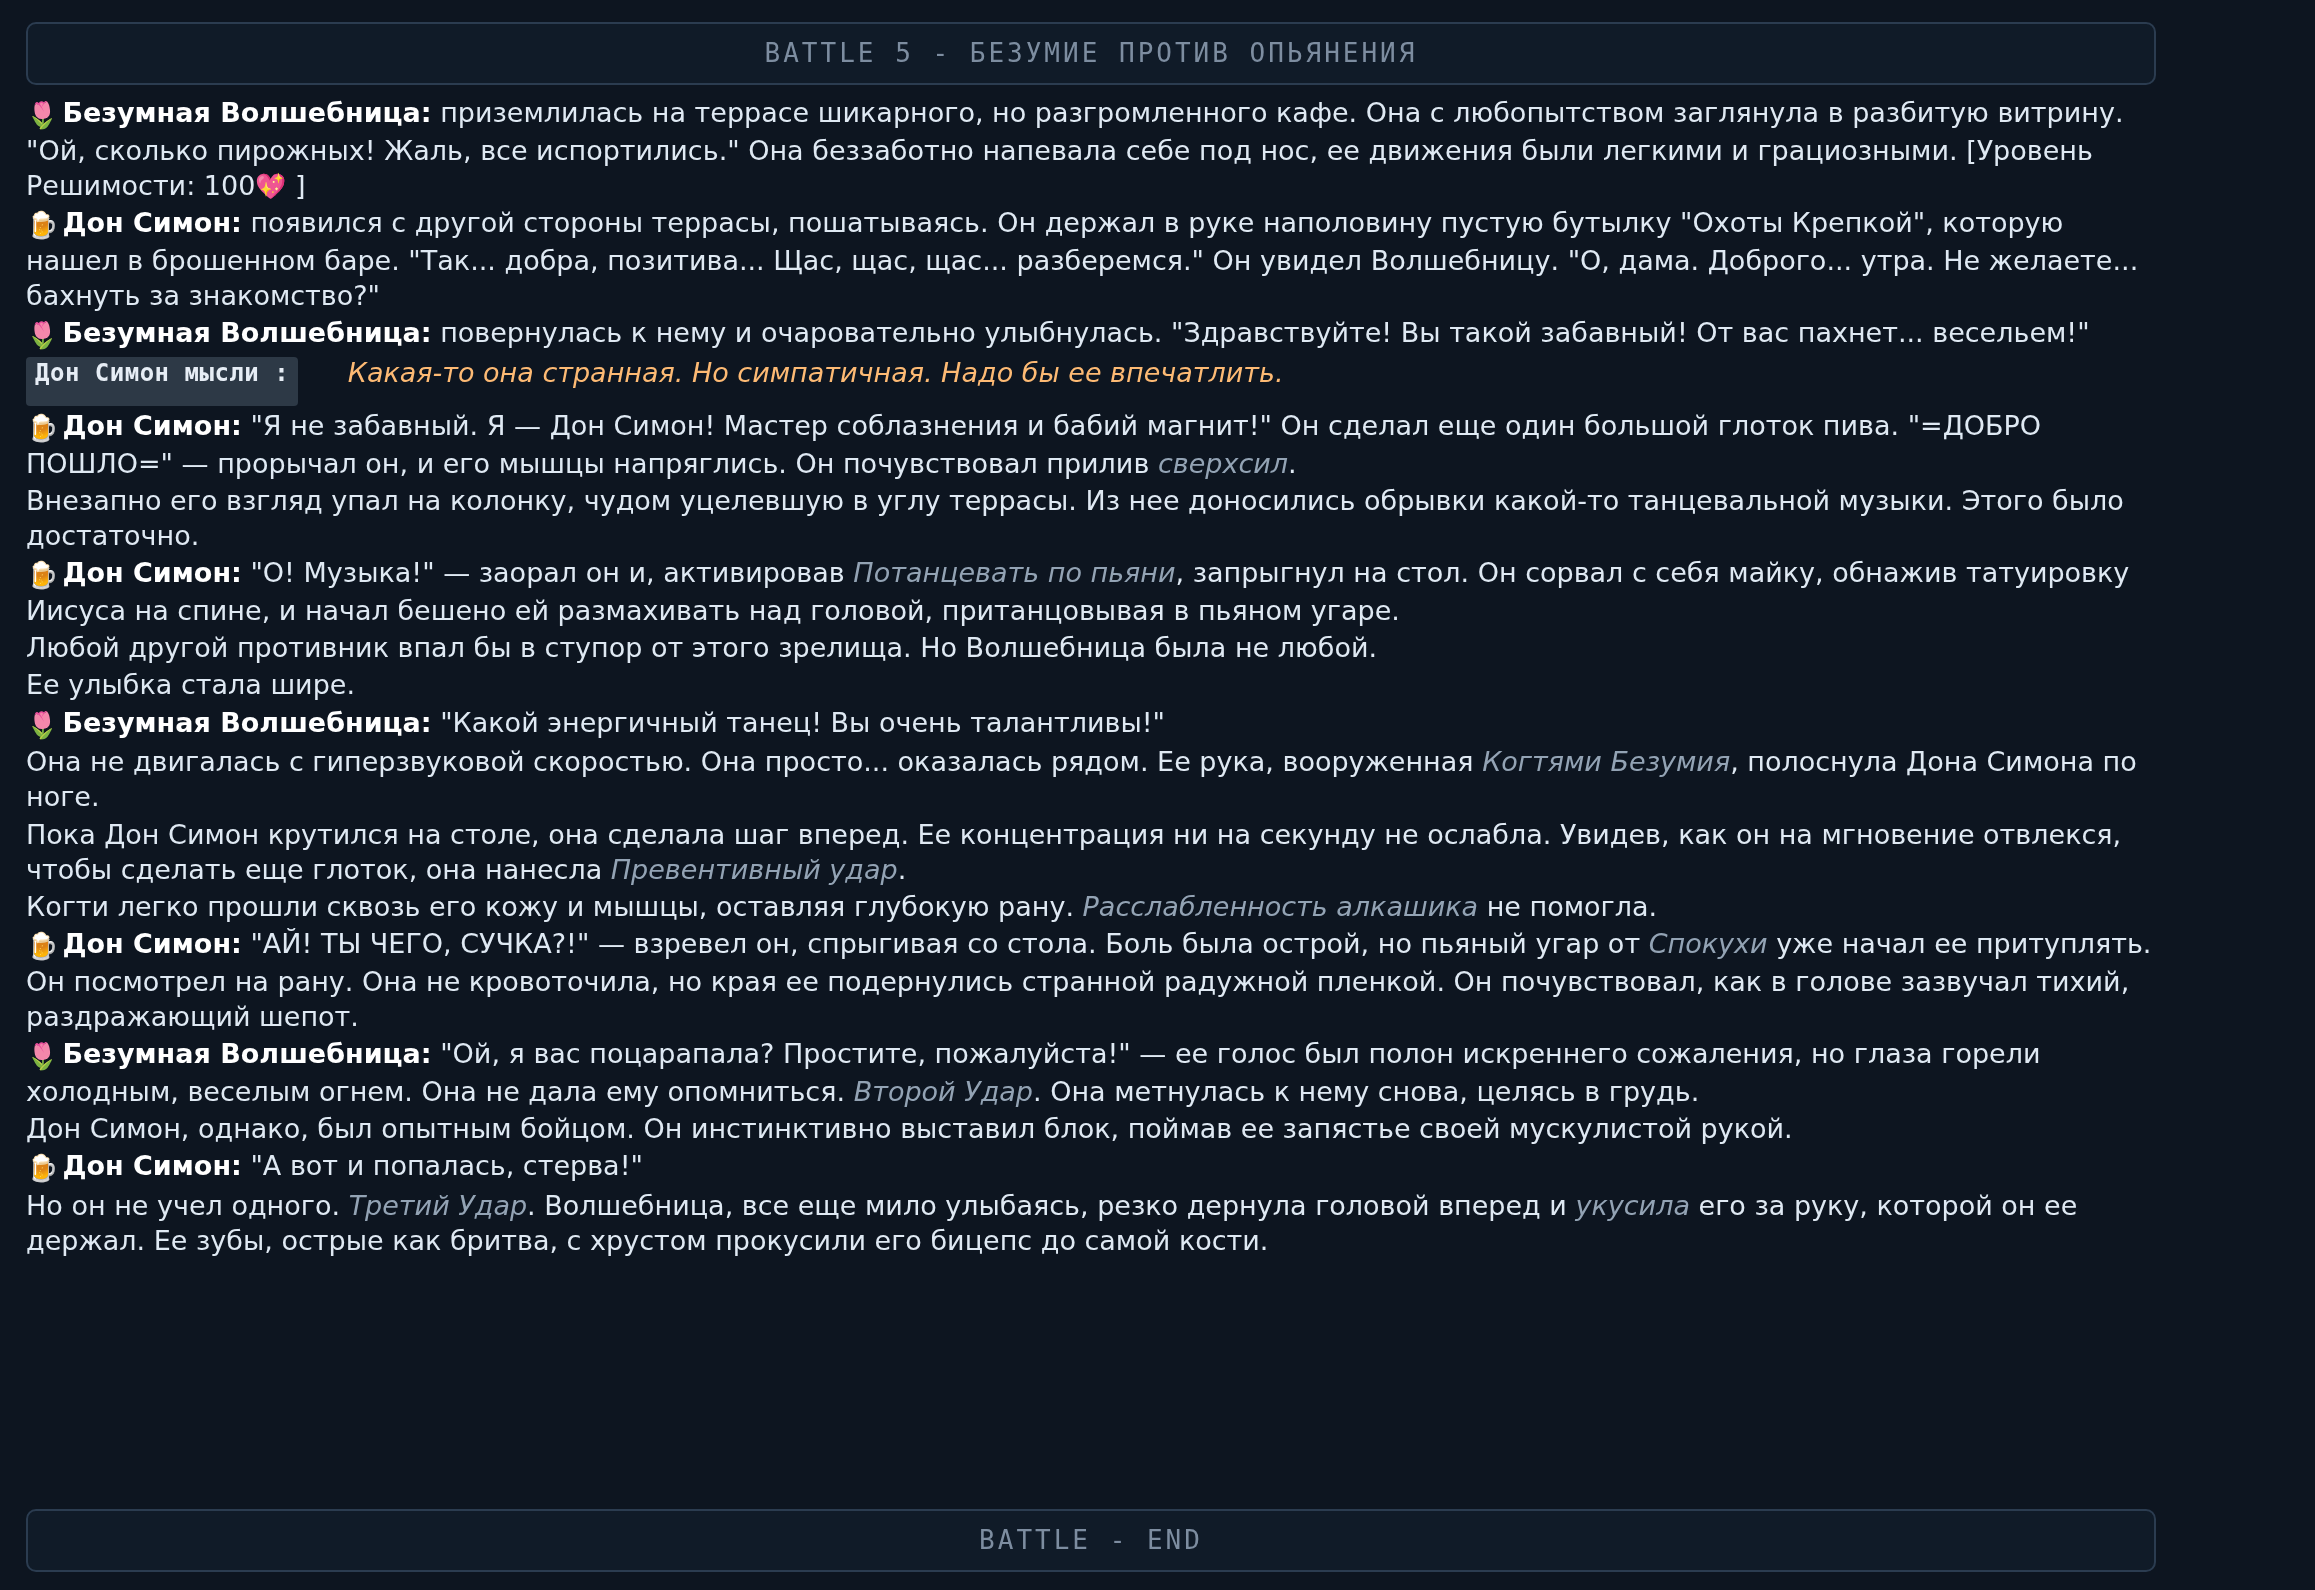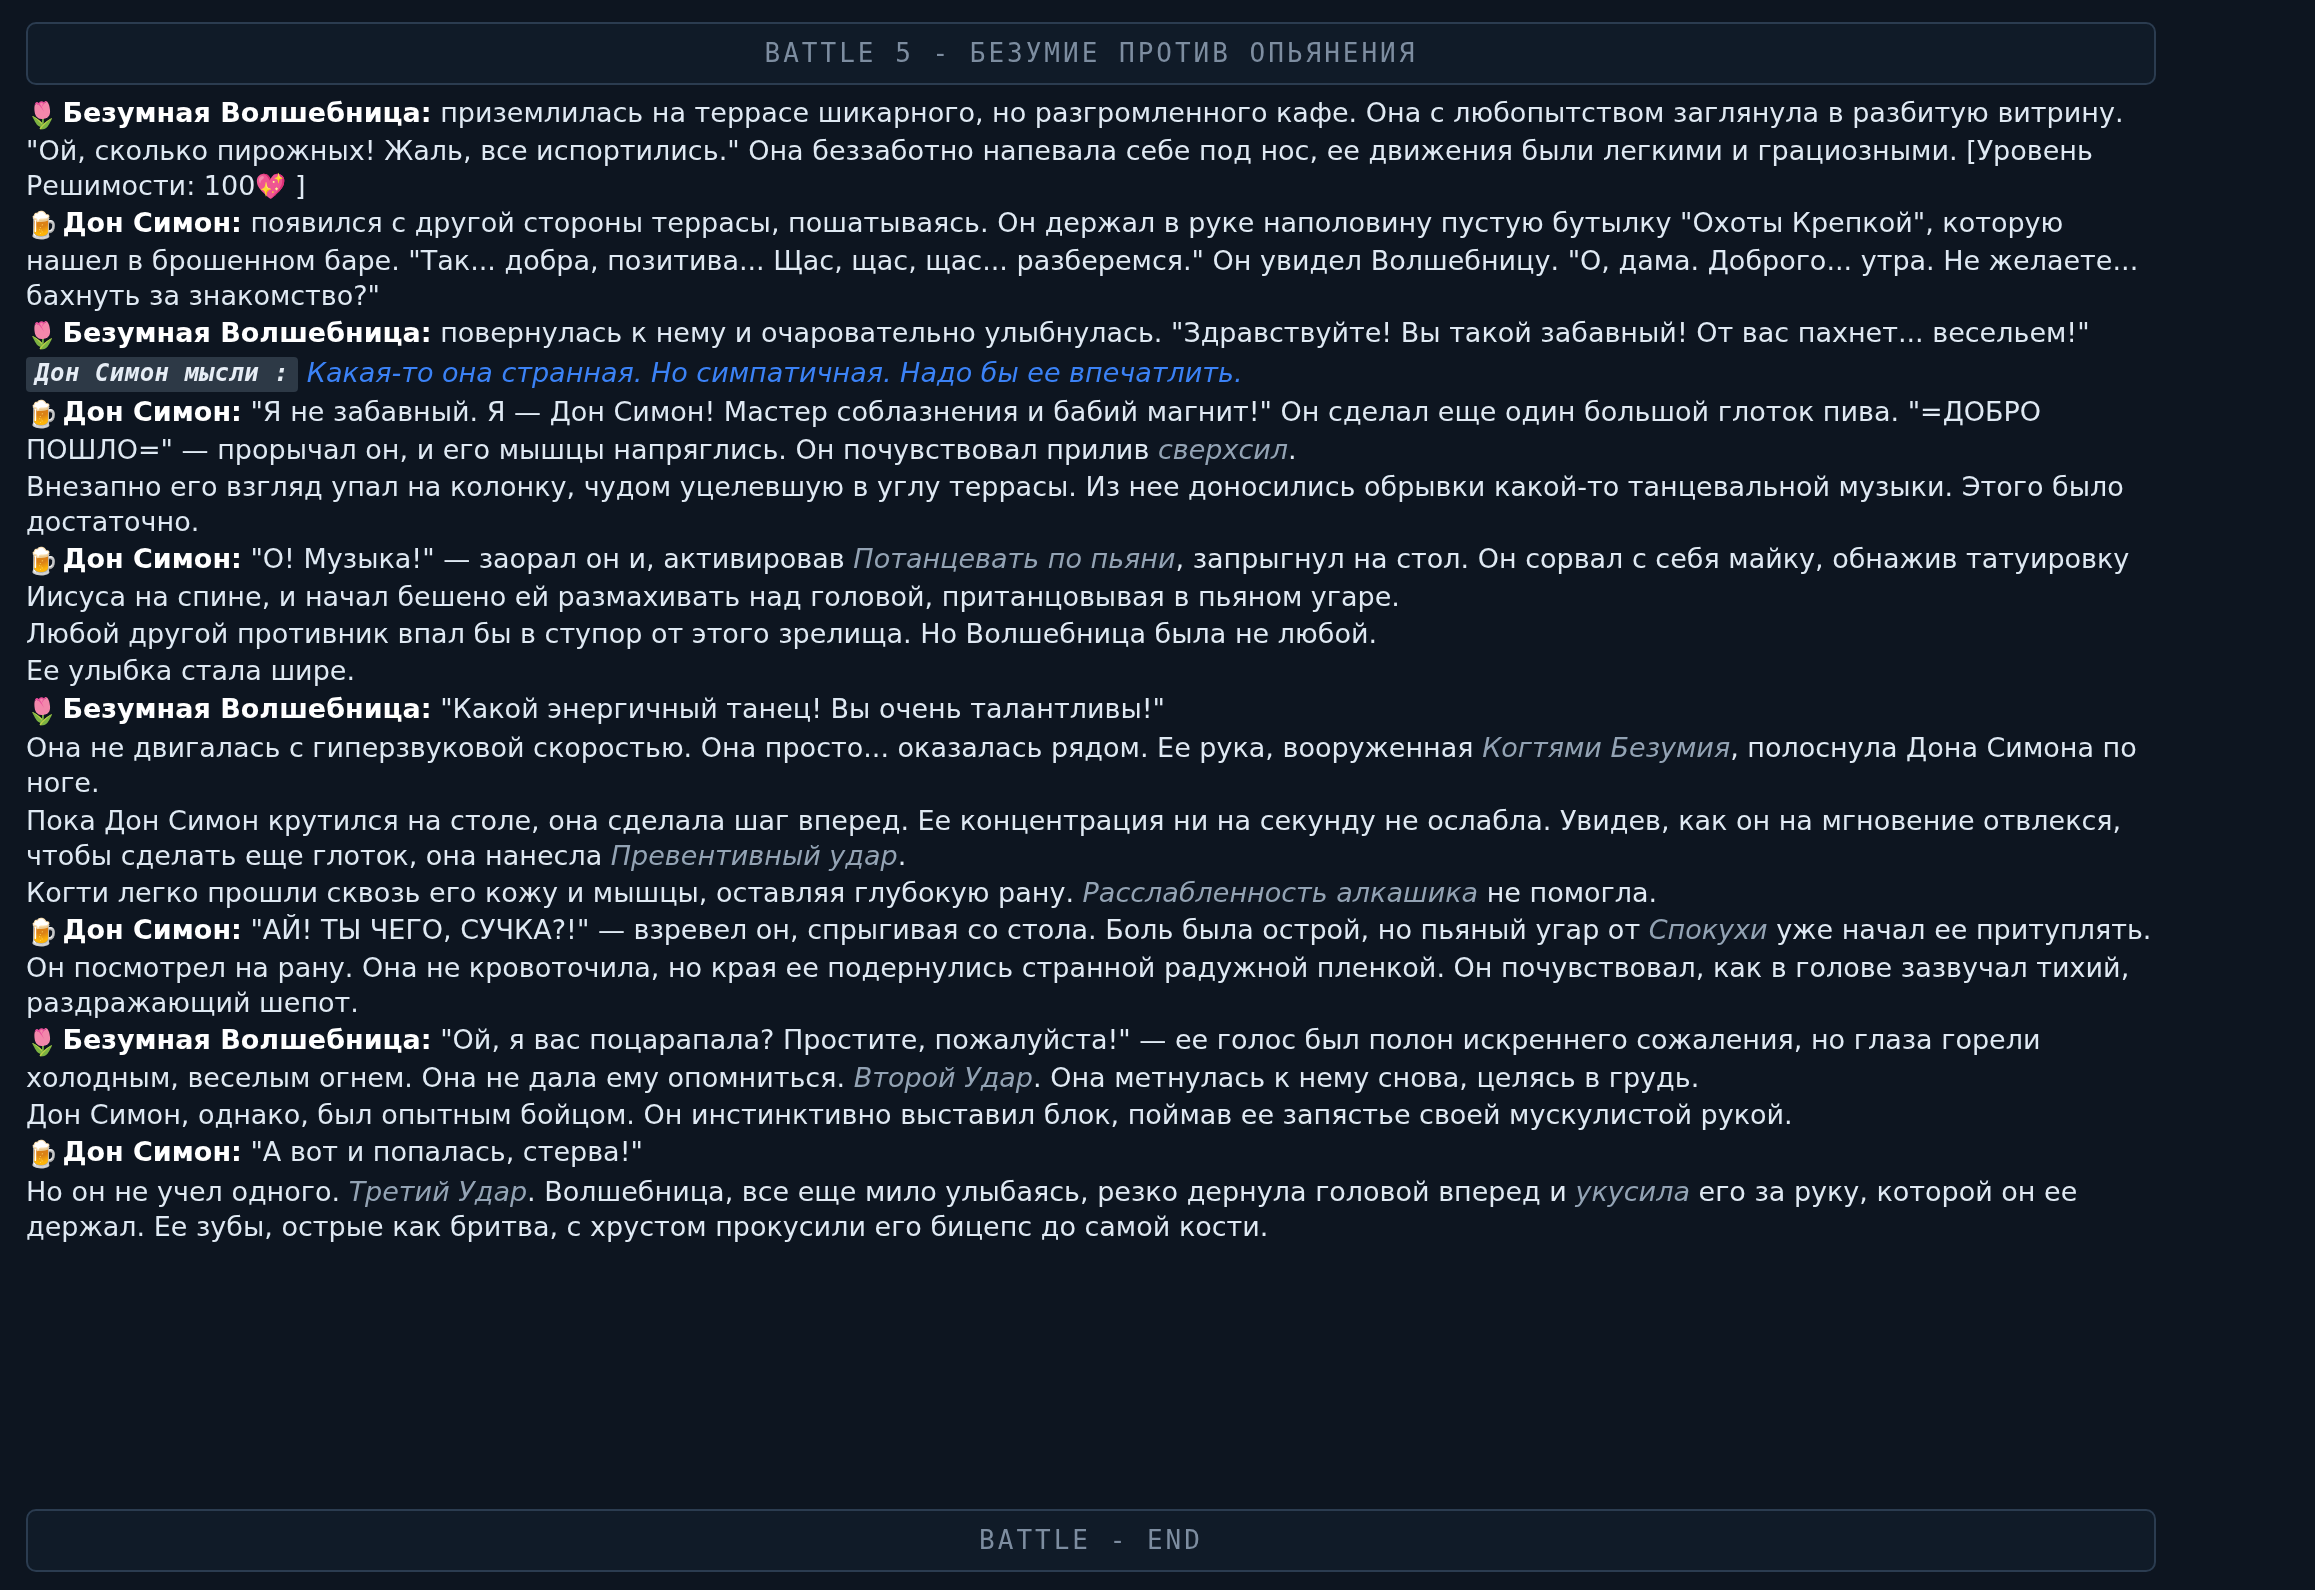--- a/index.html
+++ b/index.html
@@ -62,31 +62,31 @@
   }
   .italic-skill {
     font-style: italic;
     color: #93a3b4;
   }
   .thought-tag {
     display: inline-block;
     background: #2d3946;
     color: #e6edf5;
     border-radius: 4px;
-    padding: 1px 9px 3px 9px;
+    padding: 1px 9px 17px 9px;
     font-family: "DejaVu Sans Mono", monospace;
     font-size: 24px;
     font-weight: bold;
     letter-spacing: 0.5px;
     vertical-align: 1px;
-    font-style: italic;
   }
   .thought-text {
     font-style: italic;
-    color: #3b82f6;
+    color: #fdba74;
+    padding-left: 41px;
   }
   .heart {
     font-size: 25px;
   }
 </style>
 </head>
 <body>
 
 <div class="page">
 

